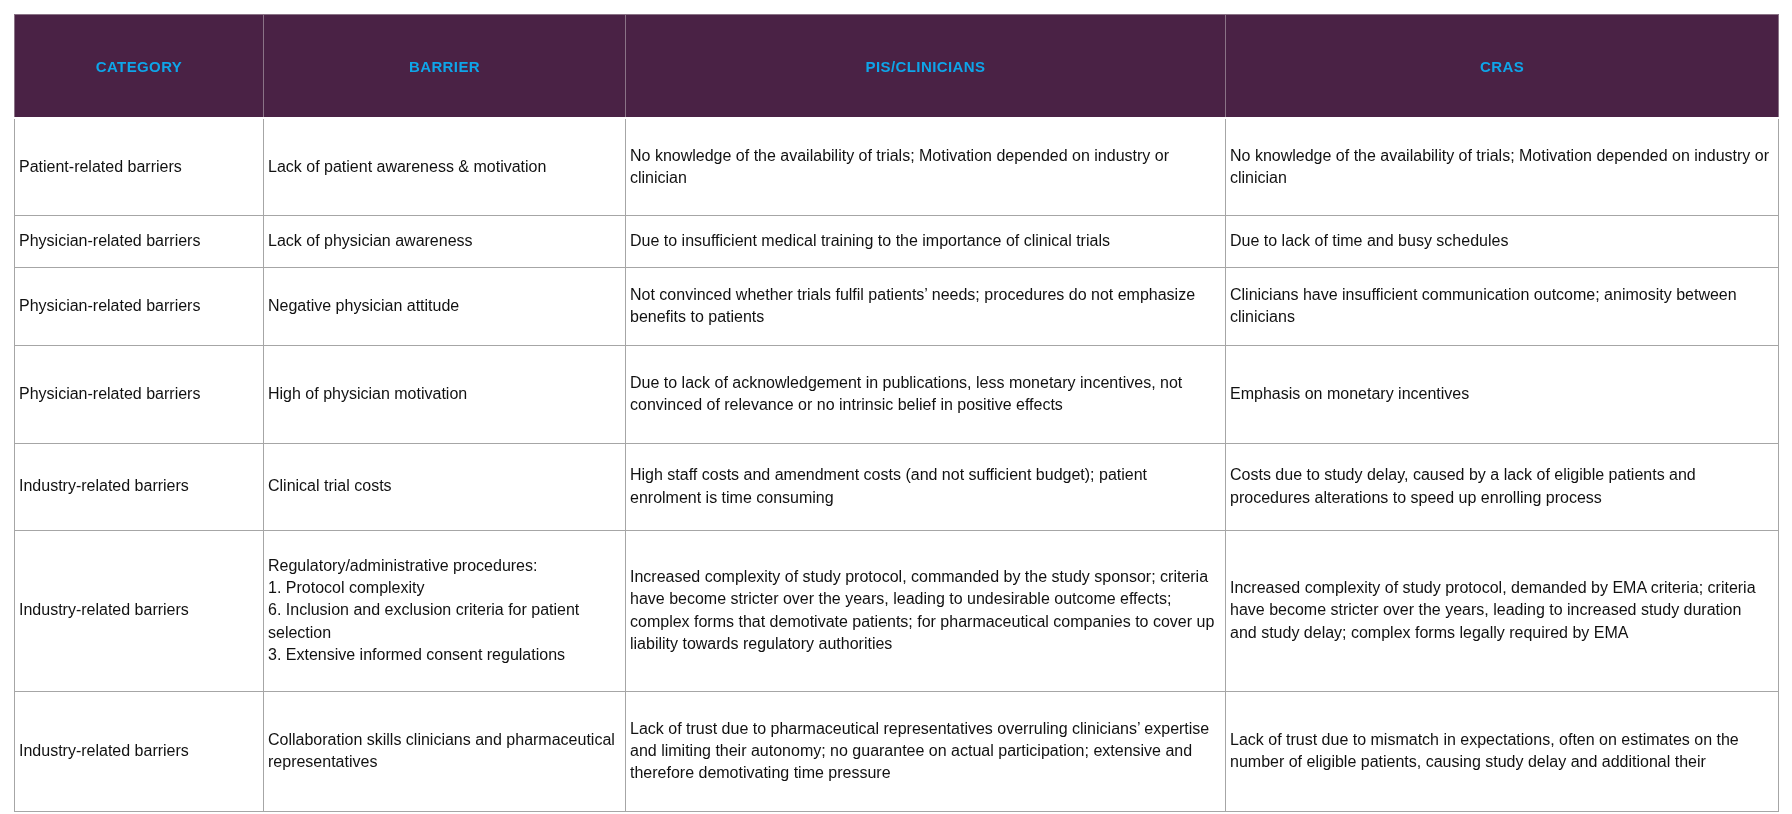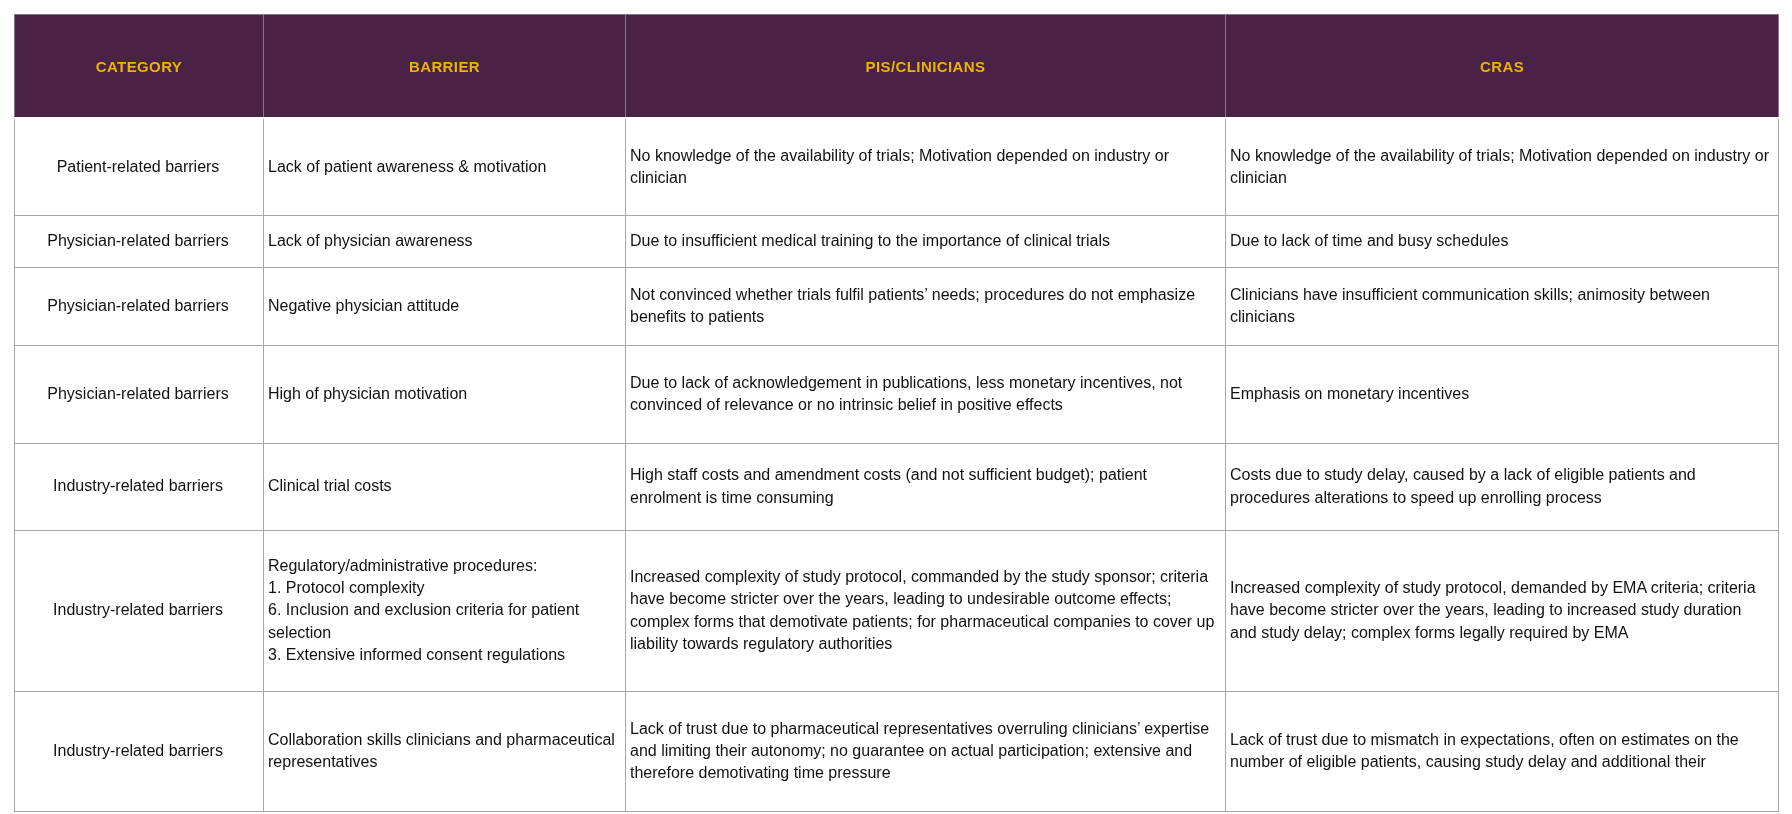--- a/index.html
+++ b/index.html
@@ -20,42 +20,41 @@
     table-layout: fixed;
     width: 1764px;
   }
   table.barriers col.c1 { width: 249px; }
   table.barriers col.c2 { width: 362px; }
   table.barriers col.c3 { width: 600px; }
   table.barriers col.c4 { width: 553px; }
 
   thead th {
     background: #4A2245;
-    color: #eab308;
+    color: #0ea5e9;
     font-weight: bold;
     font-size: 15px;
     letter-spacing: 0.4px;
     text-align: center;
     vertical-align: middle;
     height: 100px;
     border: 1px solid #8a7386;
     border-bottom: 2px solid #ffffff;
   }
   tbody td {
     border: 1px solid #a6a6a6;
     font-size: 16px;
     line-height: 1.38;
     color: #111111;
     vertical-align: middle;
     padding: 3px 6px 3px 4px;
     white-space: pre-line;
     overflow: hidden;
   }
   tbody td.cat {
-    text-align: center;
   }
   tr.r1 { height: 97px; }
   tr.r2 { height: 52px; }
   tr.r3 { height: 78px; }
   tr.r4 { height: 98px; }
   tr.r5 { height: 87px; }
   tr.r6 { height: 161px; }
   tr.r7 { height: 120px; }
 </style>
 </head>
@@ -87,21 +86,21 @@
       <tr class="r2">
         <td class="cat">Physician-related barriers</td>
         <td>Lack of physician awareness</td>
         <td>Due to insufficient medical training to the importance of clinical trials</td>
         <td>Due to lack of time and busy schedules</td>
       </tr>
       <tr class="r3">
         <td class="cat">Physician-related barriers</td>
         <td>Negative physician attitude</td>
         <td>Not convinced whether trials fulfil patients’ needs; procedures do not emphasize benefits to patients</td>
-        <td>Clinicians have insufficient communication skills; animosity between clinicians</td>
+        <td>Clinicians have insufficient communication outcome; animosity between clinicians</td>
       </tr>
       <tr class="r4">
         <td class="cat">Physician-related barriers</td>
         <td>High of physician motivation</td>
         <td>Due to lack of acknowledgement in publications, less monetary incentives, not convinced of relevance or no intrinsic belief in positive effects</td>
         <td>Emphasis on monetary incentives</td>
       </tr>
       <tr class="r5">
         <td class="cat">Industry-related barriers</td>
         <td>Clinical trial costs</td>

